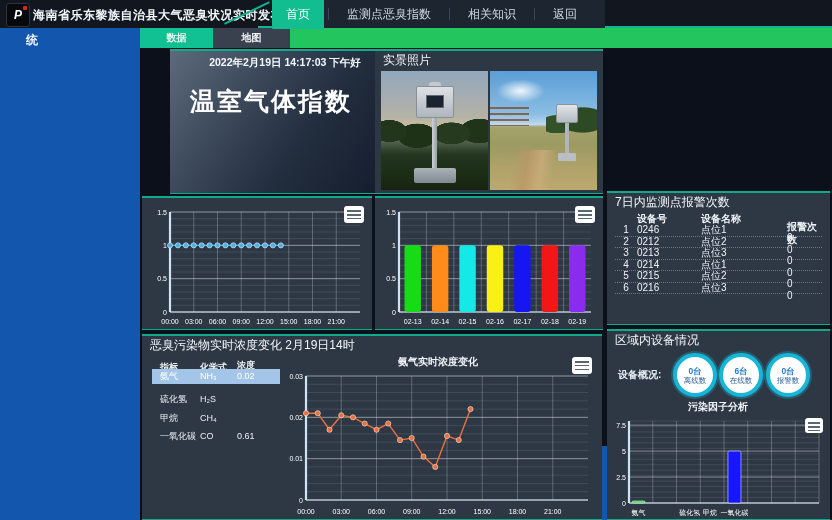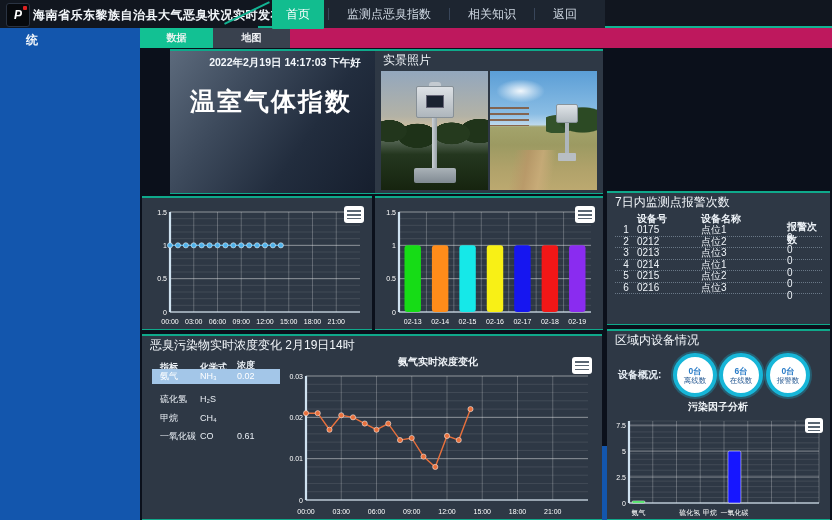--- a/index.html
+++ b/index.html
@@ -15,21 +15,21 @@
   .swoosh-line{position:absolute;left:258px;top:26px;width:574px;height:2px;background:#12b392;}
   .swoosh-curve{position:absolute;left:222px;top:12px;width:50px;height:2px;background:#12b392;transform:rotate(-26deg);}
   .nav{position:absolute;left:272px;top:0;height:28px;display:flex;align-items:center;background:#1d2530;padding-right:14px;}
   .nav-item{height:20px;line-height:20px;padding:5px 14px;font-size:12px;color:#cdd6e0;cursor:pointer;white-space:nowrap;}
   .nav-item.active{background:#12bd8f;color:#fff;border-radius:1px;}
   .nav-sep{width:1px;height:12px;background:#39465a;margin:0 4px;}
   
   .blue-col{position:absolute;left:0;top:28px;width:140px;height:492px;background:#1356ad;}
   .blue-strip{position:absolute;left:599px;top:446px;width:12px;height:74px;background:#1356ad;}
   .title-tail{position:absolute;left:26px;top:32px;font-size:12px;font-weight:bold;color:#f2f6fa;z-index:4;}
-  .subbar{position:absolute;left:140px;top:28px;width:692px;height:20px;background:#be185d;z-index:4;}
+  .subbar{position:absolute;left:140px;top:28px;width:692px;height:20px;background:#22c55e;z-index:4;}
   .tab{position:absolute;top:0;height:20px;line-height:20px;text-align:center;font-size:10px;font-weight:bold;color:#e8f2ee;cursor:pointer;}
   .tab-data{left:0;width:73px;background:#12c193;}
   .tab-map{left:73px;width:77px;background:#39414e;color:#f0f2f5;}
   
   .panel{position:absolute;background:#2e3845;border-top:2px solid #0fa98b;border-bottom:1px solid #0fa98b;box-sizing:border-box;}
   .panel-h{height:19px;line-height:19px;padding:0 8px;font-size:12px;font-weight:normal;color:#f2f6fa;}
   #panel-greeting{left:142px;top:49px;width:230px;height:145px;
      background:linear-gradient(125deg,#5c6a7c 0%,#3d4a5c 30%,#222d3e 60%,#131b2a 100%);margin-left:28px;}
   #panel-photos{left:375px;top:49px;width:228px;height:145px;}
   #panel-weather{left:607px;top:49px;width:223px;height:139px;}
@@ -295,21 +295,21 @@
     <div class="panel-h">7日内监测点报警次数</div>
     <div class="alr-table">
       <div class="alr-row alr-head">
         <div class="alr-c0"></div>
         <div class="alr-c1">设备号</div>
         <div class="alr-c2">设备名称</div>
         <div class="alr-c3">报警次数</div>
       </div>
       <div class="alr-row">
         <div class="alr-c0">1</div>
-          <div class="alr-c1">0175</div>
+          <div class="alr-c1">0246</div>
         <div class="alr-c2">点位1</div>
           <div class="alr-c3">0</div>
       </div>
       <div class="alr-row">
         <div class="alr-c0">2</div>
           <div class="alr-c1">0212</div>
         <div class="alr-c2">点位2</div>
           <div class="alr-c3">0</div>
       </div>
       <div class="alr-row">

